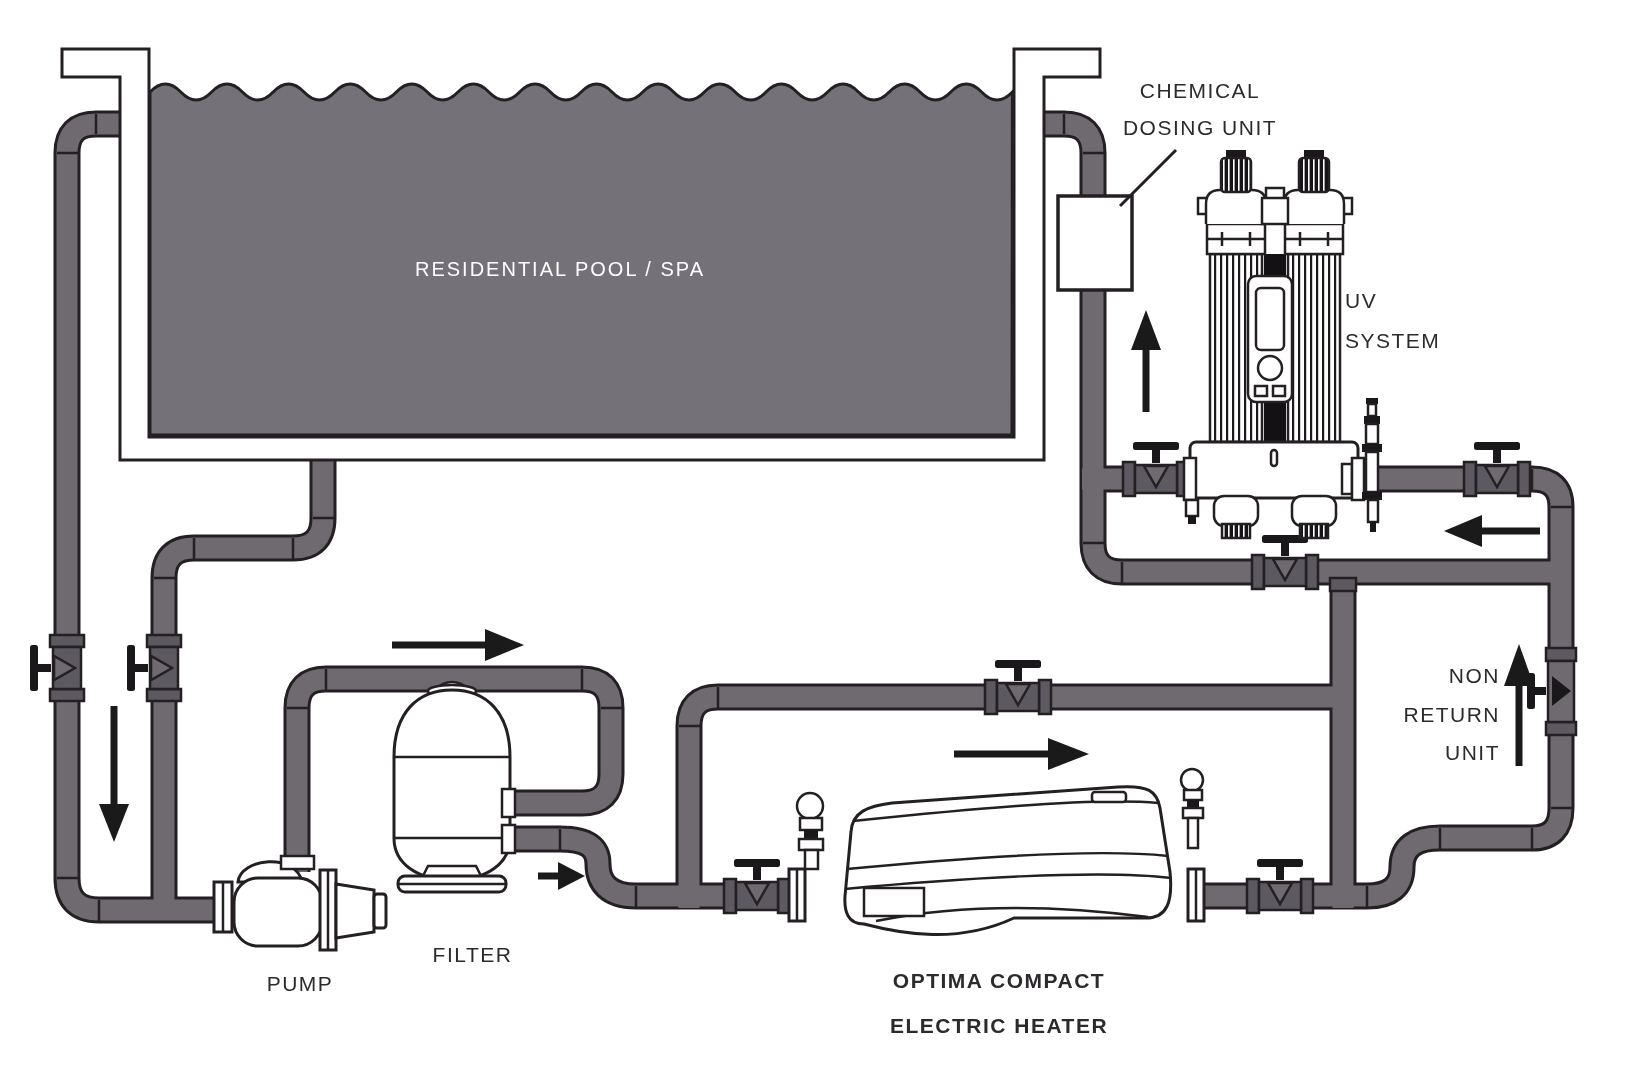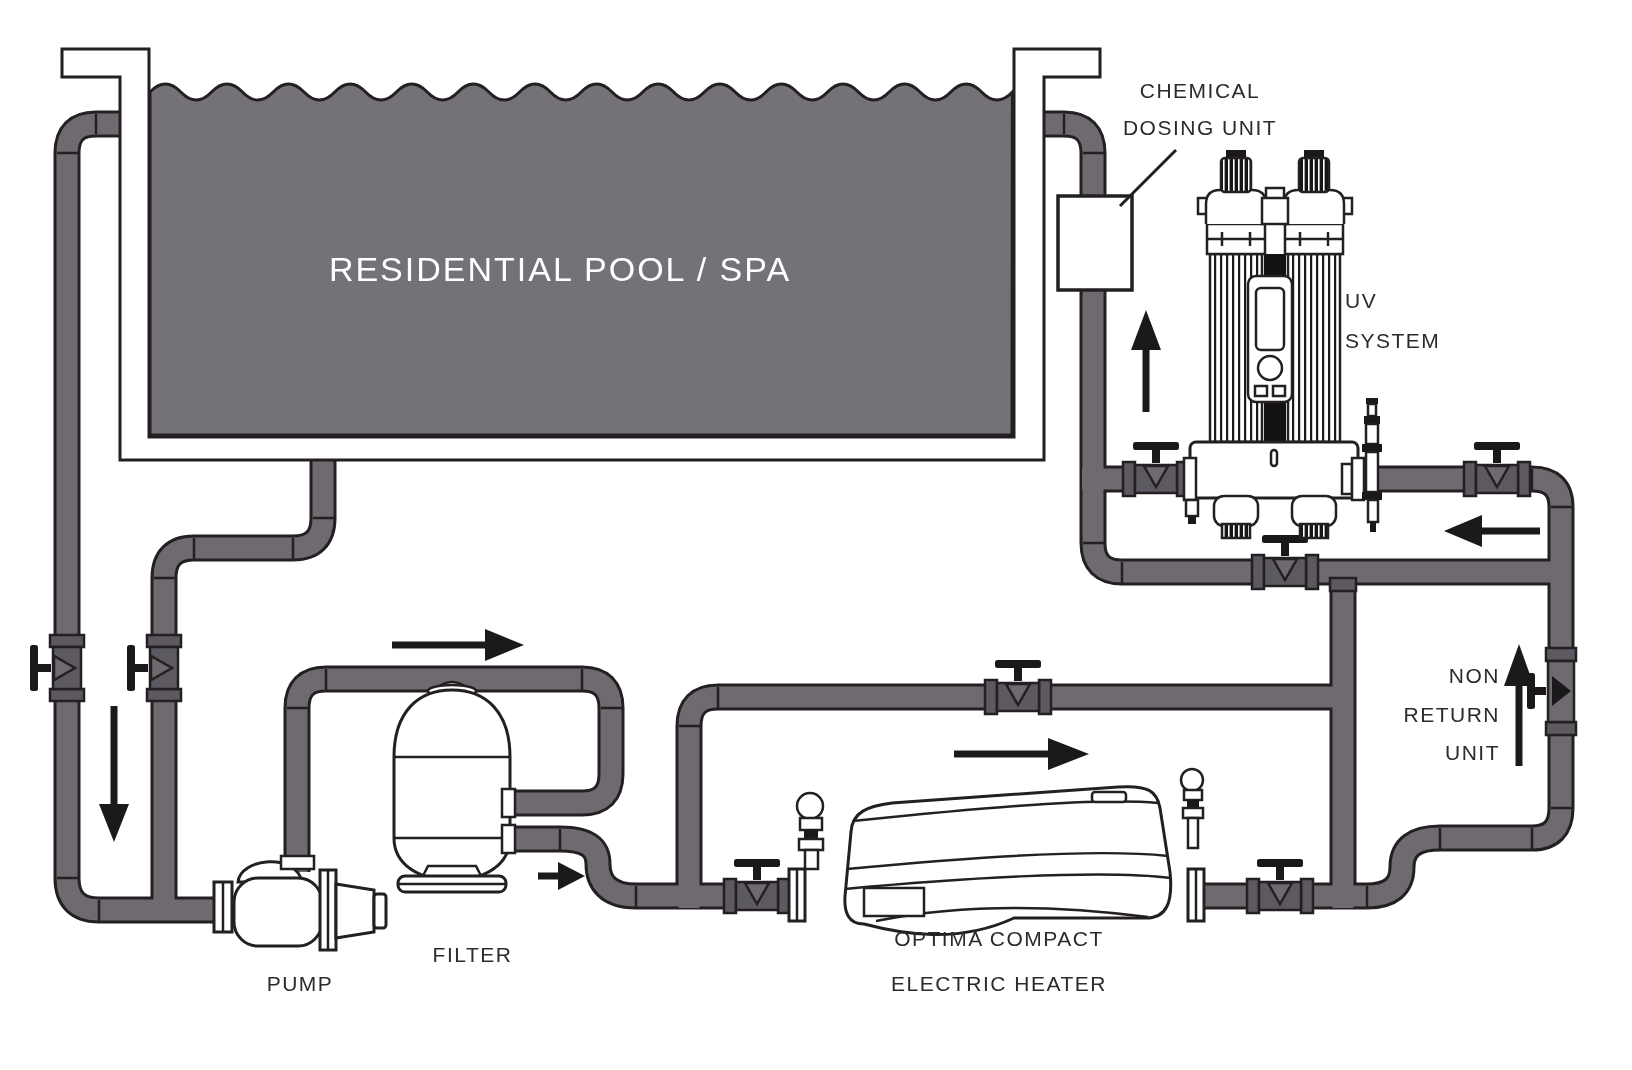--- a/index.html
+++ b/index.html
@@ -21,27 +21,27 @@
   .ln{fill:none;stroke:var(--c-outline);stroke-width:2.5;}
   .dk{fill:var(--c-metal);}
   .arr{fill:var(--c-arrow);}
   .arrln{fill:none;stroke:var(--c-arrow);stroke-width:7;}
   .water{fill:var(--c-water);stroke:var(--c-outline);stroke-width:3;}
   .shell{fill:#fff;stroke:var(--c-outline);stroke-width:3;}
   .ribfill{stroke:var(--c-outline);stroke-width:2.5;}
   .lbl{position:absolute;color:var(--c-text);font-size:21px;letter-spacing:1.5px;line-height:38px;}
   .center{text-align:center;}
   .right{text-align:right;}
-  .lbl-pool{left:280px;top:250px;width:560px;color:var(--c-pool_text);font-size:34px;letter-spacing:2px;}
+  .lbl-pool{left:280px;top:250px;width:560px;color:var(--c-pool_text);font-size:20px;letter-spacing:2px;}
   .lbl-dosing{left:1060px;top:72px;width:280px;line-height:37px;}
   .lbl-uv{left:1345px;top:262px;line-height:40px;margin-top:19px;}
   .lbl-nrv{left:1300px;top:657px;width:200px;line-height:38.6px;}
   .lbl-pump{left:230px;top:965px;width:140px;}
   .lbl-filter{left:400px;top:936px;width:145px;}
-  .lbl-heater{left:799px;top:916px;width:400px;line-height:45px;}
+  .lbl-heater{left:799px;top:958px;width:400px;line-height:45px;font-weight:bold;}
 </style>
 </head>
 <body>
 
 <div class="stage">
 <svg width="1632" height="1070" viewBox="0 0 1632 1070">
   <defs>
     <pattern id="ribs" width="6" height="8" patternUnits="userSpaceOnUse">
       <rect width="6" height="8" fill="#ffffff"></rect>
       <rect x="2" width="2.2" height="8" fill="#1c191c"></rect>

